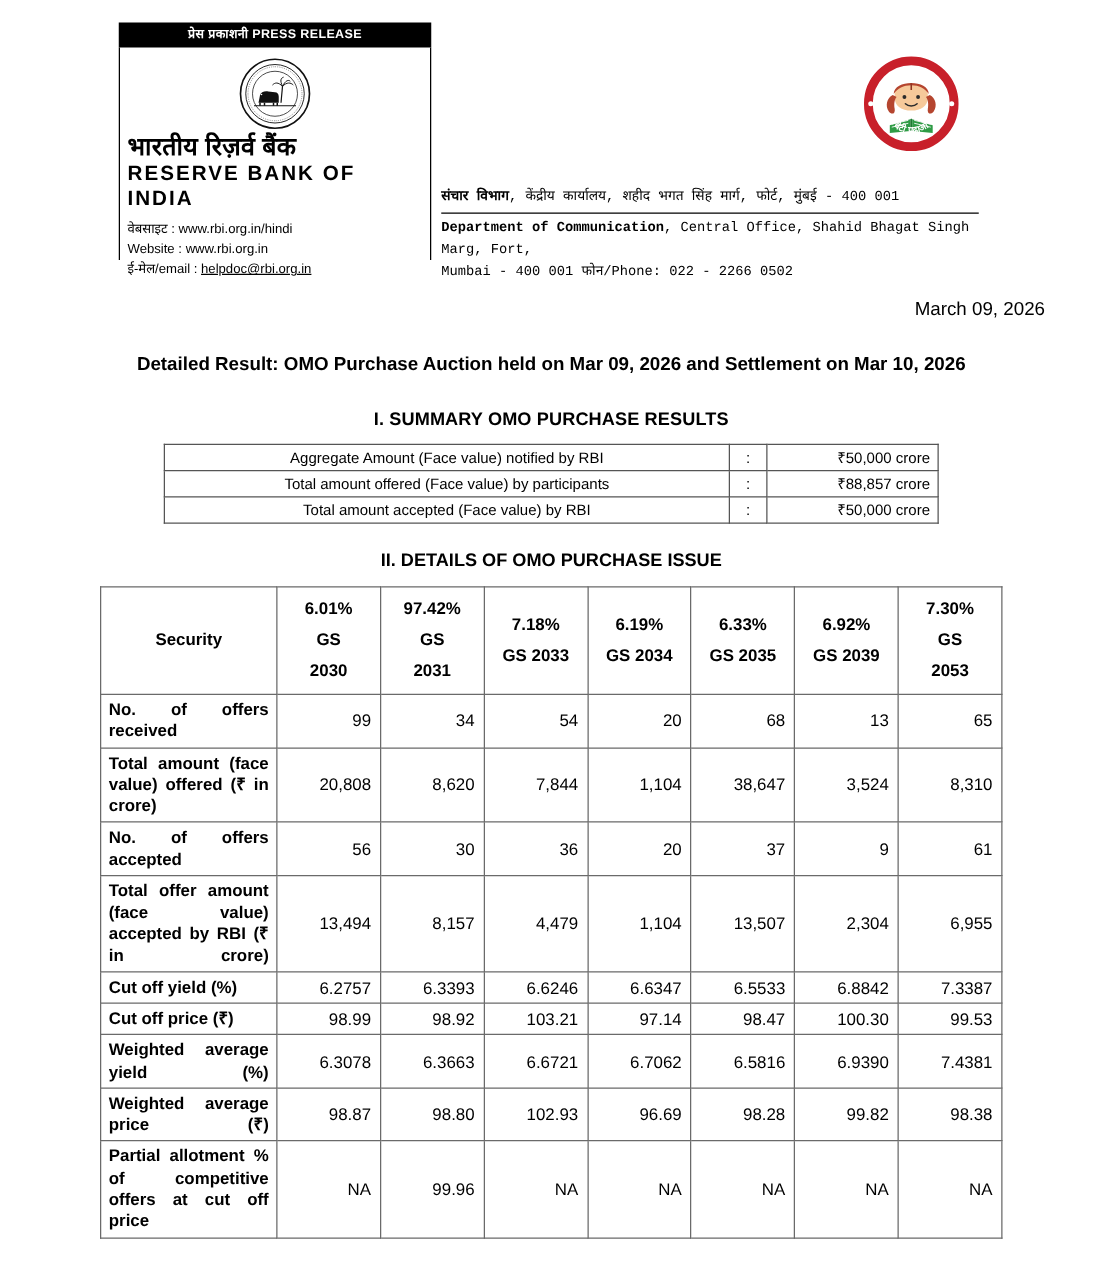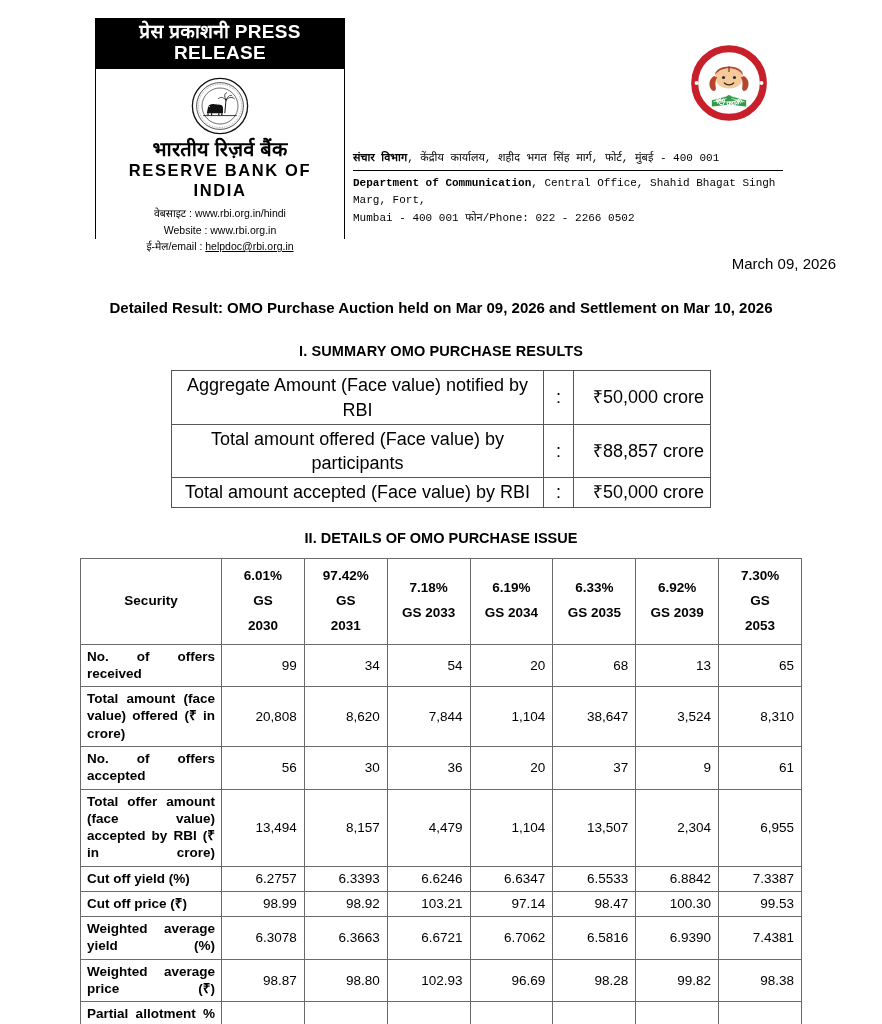--- a/index.html
+++ b/index.html
@@ -27,33 +27,32 @@
   .letterhead {
     position: relative;
     width: 250px;
     margin-left: 53px;
     flex: 0 0 auto;
   }
   .press-banner {
     background: #000;
     color: #fff;
     text-align: center;
-    font-size: 19px;
+    font-size: 10px;
     font-weight: bold;
     letter-spacing: .3px;
     padding: 4px 0 5px 0;
     line-height: 1.1;
   }
   .press-banner .devn { font-weight: 600; }
   .lh-body {
     border-left: 1.5px solid #000;
     border-right: 1.5px solid #000;
     border-bottom: none;
     padding: 7px 6px 4px 6px;
-    text-align: center;
     height: 170px;
   }
   .rbi-emblem {
     width: 60px; height: 60px;
     margin: 0 auto 2px auto;
     display: block;
   }
   .bank-hi {
     font-size: 20px;
     font-weight: bold;
@@ -132,22 +131,22 @@
     font-size: 14.5px;
     font-weight: bold;
     margin-top: 26px;
     letter-spacing: .1px;
   }
 
   
   .summary-table {
     border-collapse: collapse;
     margin: 11px auto 0 auto;
-    width: 540px;
-    font-size: 18px;
+    width: 620px;
+    font-size: 12px;
   }
   .summary-table td {
     border: 1px solid #555;
     padding: 2px 6px;
     line-height: 1.35;
     height: 21px;
   }
   .summary-table td.lbl { text-align: center; }
   .summary-table td.sep { width: 30px; text-align: center; }
   .summary-table td.val { width: 137px; text-align: right; }

